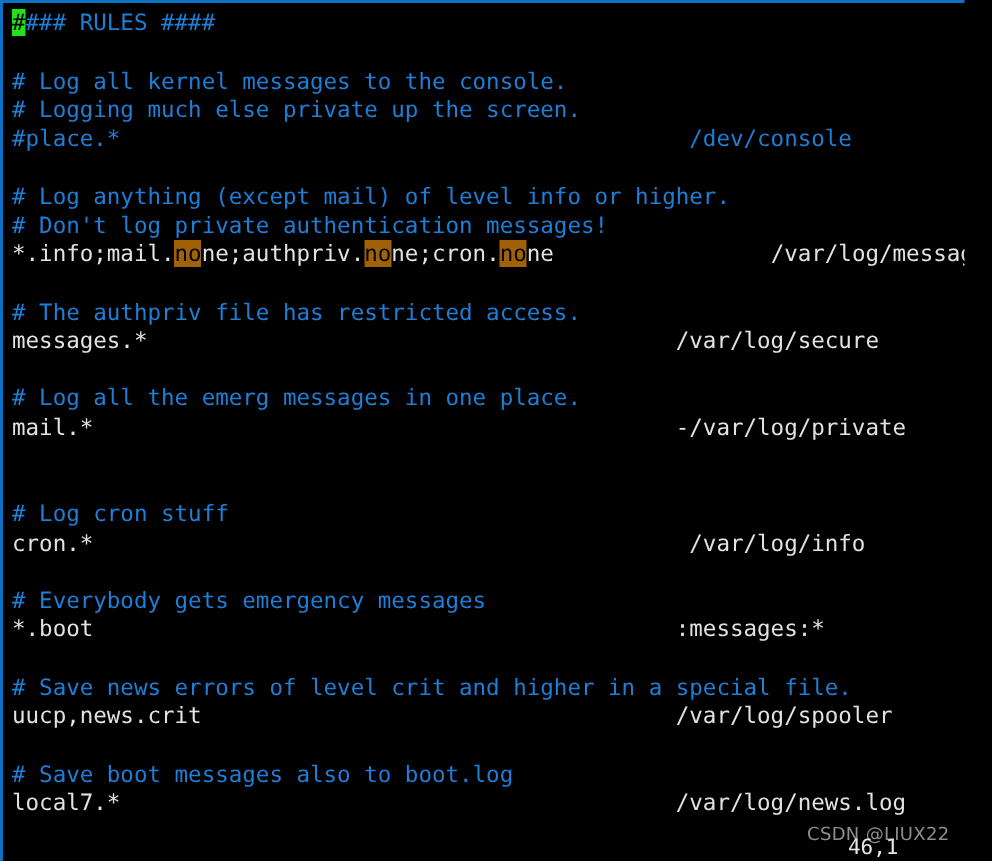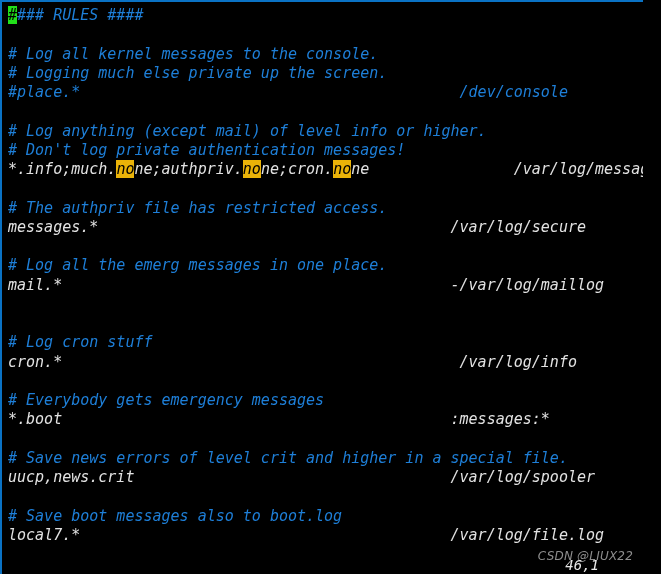--- a/index.html
+++ b/index.html
@@ -13,21 +13,20 @@
   }
   #terminal {
     position: relative;
     width: 643px;
     height: 574px;
     background: #000000;
     overflow: hidden;
     box-sizing: border-box;
     border-top: 2px solid #0a72c4;
     border-left: 2px solid #0a72c4;
-    font-style: italic;
   }
   #screen {
     position: absolute;
     left: 0;
     top: 0;
     width: 661px;
     height: 574px;
     padding: 4px 0 0 6px;
     box-sizing: border-box;
   }
@@ -39,21 +38,21 @@
     color: #d8d8d8;
     letter-spacing: 0px;
   }
   .comment {
     color: #1e7fd8;
   }
   .plain {
     color: #e2e2e2;
   }
   .hl {
-    background: #eab308;
+    background: #a16207;
     color: #000000;
   }
   .cursor {
     background: #22e01a;
     color: #000000;
   }
   
   #statusbar {
     position: absolute;
     right: 8px;
@@ -86,39 +85,39 @@
 <div id="terminal">
   <div id="screen">
       <div class="line"><span class="cursor">#</span><span class="comment">### RULES ####</span></div>
       <div class="line">&nbsp;</div>
       <div class="line"><span class="comment"># Log all kernel messages to the console.</span></div>
       <div class="line"><span class="comment"># Logging much else private up the screen.</span></div>
       <div class="line"><span class="comment">#place.*</span><span class="plain">                                          </span><span class="comment">/dev/console</span></div>
       <div class="line">&nbsp;</div>
       <div class="line"><span class="comment"># Log anything (except mail) of level info or higher.</span></div>
       <div class="line"><span class="comment"># Don't log private authentication messages!</span></div>
-      <div class="line"><span class="plain">*.info;much.</span><span class="hl">no</span><span class="plain">ne;authpriv.</span><span class="hl">no</span><span class="plain">ne;cron.</span><span class="hl">no</span><span class="plain">ne</span><span class="plain">                </span><span class="plain">/var/log/messages</span></div>
+      <div class="line"><span class="plain">*.info;mail.</span><span class="hl">no</span><span class="plain">ne;authpriv.</span><span class="hl">no</span><span class="plain">ne;cron.</span><span class="hl">no</span><span class="plain">ne</span><span class="plain">                </span><span class="plain">/var/log/messages</span></div>
       <div class="line">&nbsp;</div>
       <div class="line"><span class="comment"># The authpriv file has restricted access.</span></div>
       <div class="line"><span class="plain">messages.*</span><span class="plain">                                       </span><span class="plain">/var/log/secure</span></div>
       <div class="line">&nbsp;</div>
       <div class="line"><span class="comment"># Log all the emerg messages in one place.</span></div>
-      <div class="line"><span class="plain">mail.*</span><span class="plain">                                           </span><span class="plain">-/var/log/maillog</span></div>
+      <div class="line"><span class="plain">mail.*</span><span class="plain">                                           </span><span class="plain">-/var/log/private</span></div>
       <div class="line">&nbsp;</div>
       <div class="line">&nbsp;</div>
       <div class="line"><span class="comment"># Log cron stuff</span></div>
       <div class="line"><span class="plain">cron.*</span><span class="plain">                                            </span><span class="plain">/var/log/info</span></div>
       <div class="line">&nbsp;</div>
       <div class="line"><span class="comment"># Everybody gets emergency messages</span></div>
       <div class="line"><span class="plain">*.boot</span><span class="plain">                                           </span><span class="plain">:messages:*</span></div>
       <div class="line">&nbsp;</div>
       <div class="line"><span class="comment"># Save news errors of level crit and higher in a special file.</span></div>
       <div class="line"><span class="plain">uucp,news.crit</span><span class="plain">                                   </span><span class="plain">/var/log/spooler</span></div>
       <div class="line">&nbsp;</div>
       <div class="line"><span class="comment"># Save boot messages also to boot.log</span></div>
-      <div class="line"><span class="plain">local7.*</span><span class="plain">                                         </span><span class="plain">/var/log/file.log</span></div>
+      <div class="line"><span class="plain">local7.*</span><span class="plain">                                         </span><span class="plain">/var/log/news.log</span></div>
     </div>
 
   <div id="statusbar">
     <div id="watermark">CSDN @LIUX22</div>
     <div id="cursorpos">46,1</div>
   </div>
 </div>
 
 </body></html>

